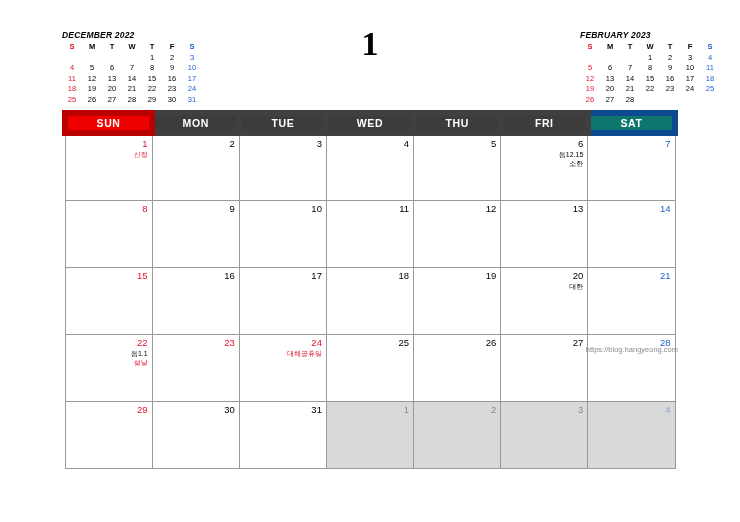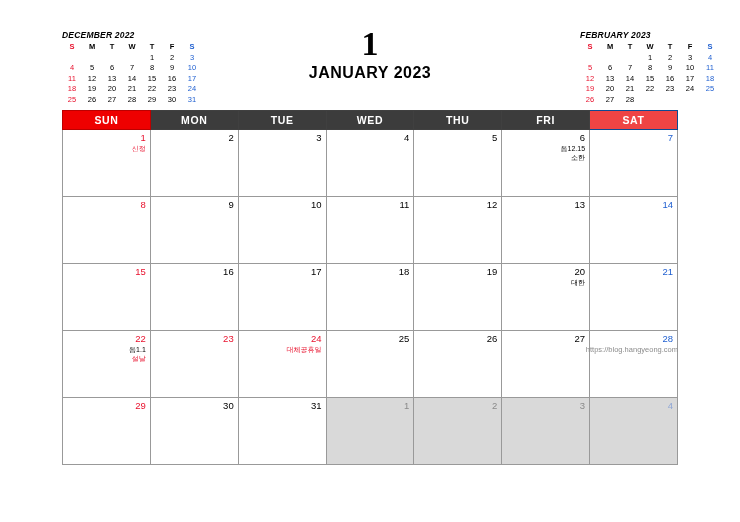--- a/index.html
+++ b/index.html
@@ -77,26 +77,26 @@
     border-collapse: collapse;
     table-layout: fixed;
   }
   .cal th {
     height: 19px;
     font-size: 10.5px;
     font-weight: bold;
     letter-spacing: 0.6px;
     color: #ffffff;
     background: #3c3c3c;
-    border: 1px solid #404040;
+    border: 6px solid #404040;
     text-align: center;
     vertical-align: middle;
   }
   .cal th.sun { background: #ee0000; border-color: #bb0000; }
-  .cal th.sat { background: #ef4444; border-color: #0d4a92; }
+  .cal th.sat { background: #0f766e; border-color: #0d4a92; }
   .cal td {
     height: 67px;
     border: 1px solid #999;
     vertical-align: top;
     padding: 2px 4px 0 4px;
     position: relative;
   }
   .cal td.out {
     background: #d9d9d9;
   }
@@ -227,21 +227,20 @@
         <div class="d">28</div>
         <div class="d"></div>
         <div class="d"></div>
         <div class="d"></div>
         <div class="d sat"></div>
       </div>
   </div>
 
   <div class="title-wrap">
     <div class="big-num">1</div>
-    <div class="month-year">JANUARY 2023</div>
   </div>
 
   <table class="cal">
     <thead>
       <tr id="hdr-row">
           <th class="sun">SUN</th>
           <th class="">MON</th>
           <th class="">TUE</th>
           <th class="">WED</th>
           <th class="">THU</th>

